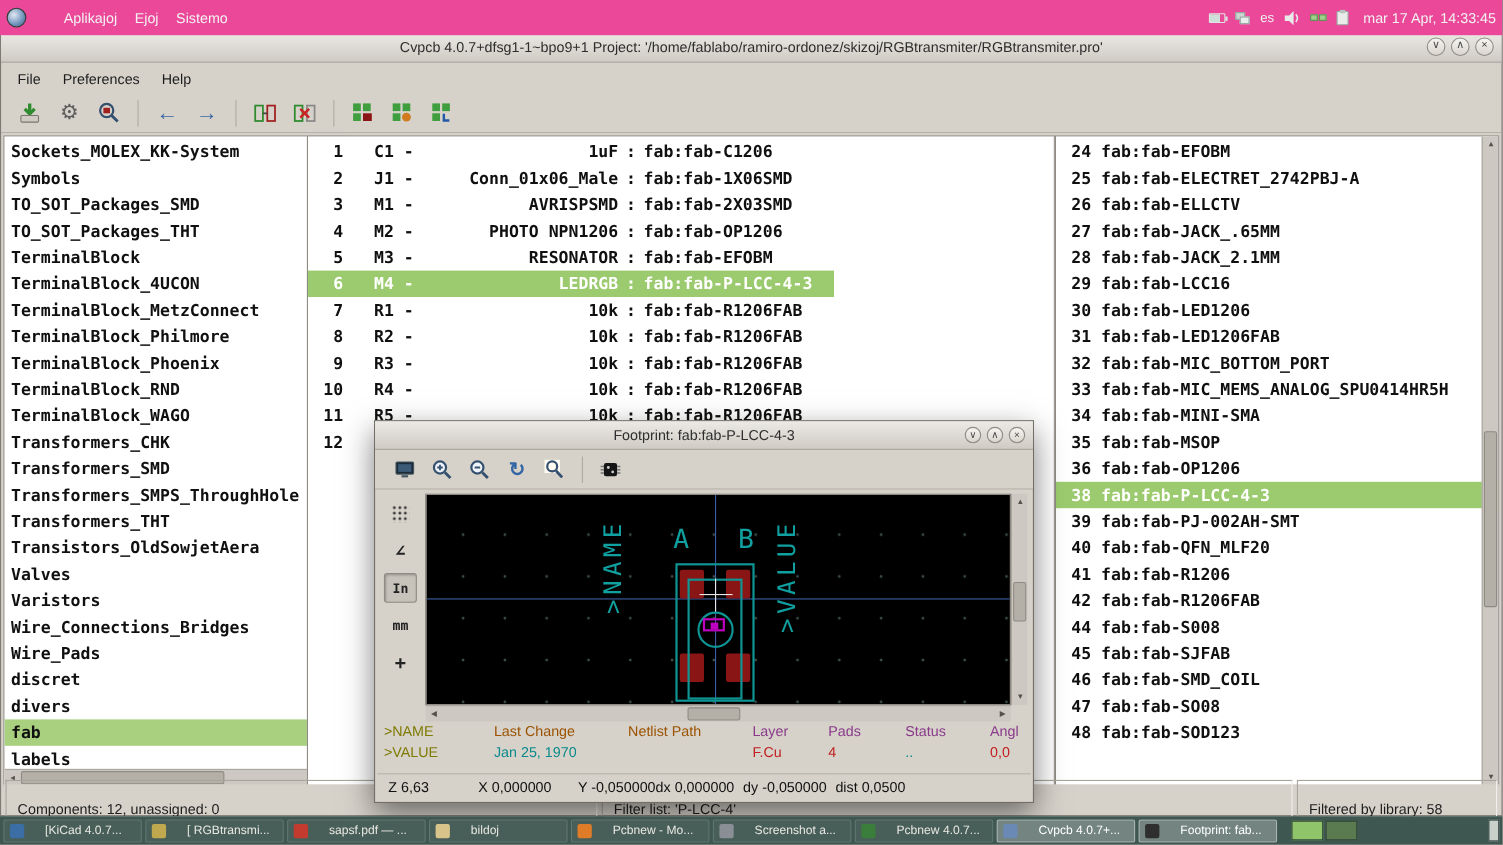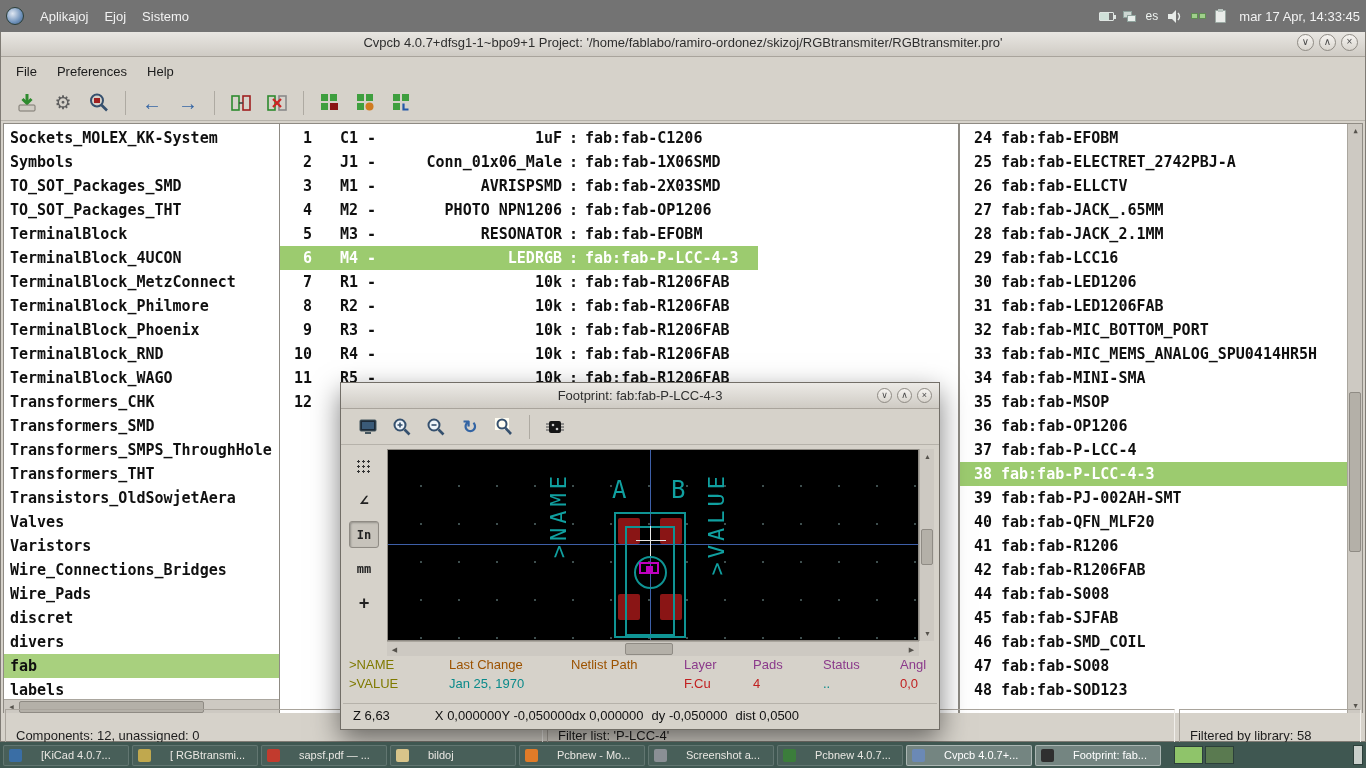--- a/index.html
+++ b/index.html
@@ -1,22 +1,22 @@
 <!DOCTYPE html>
 <html><head>
 <meta charset="utf-8">
 <style>
   *{margin:0;padding:0;box-sizing:border-box;cursor:default;user-select:none}
   html,body{width:1366px;height:768px;overflow:hidden}
   body{font-family:"Liberation Sans",sans-serif;background:#222;position:relative}
   #screen{position:absolute;top:0;left:0;width:1366px;height:768px;background:#d6d2ca;overflow:hidden}
 
   
-  #desktop-panel{position:absolute;top:0;left:0;right:0;height:28px;background:#737373;color:#f2f2f2;
-    display:flex;align-items:center;font-size:13px;z-index:200;padding:16px 6px;gap:2px}
+  #desktop-panel{position:absolute;top:0;left:0;right:0;height:28px;background:#ec4899;color:#f2f2f2;
+    display:flex;align-items:center;font-size:13px;z-index:200;padding:16px 6px;gap:20px}
   .dp-logo{width:18px;height:18px;border-radius:50%;background:radial-gradient(circle at 35% 35%,#dfe7f2,#6f92bb 60%,#3c5a80);border:1px solid #2c3f3a;margin-right:6px}
   .dp-menu{padding:4px 8px;border-radius:2px}
   .dp-right{margin-left:auto;display:flex;align-items:center;gap:9px}
   .tray-battery{width:15px;height:9px;border:1px solid #dfe5e2;border-radius:1px;position:relative;background:linear-gradient(90deg,#cfe0d8 70%,transparent 70%)}
   .tray-battery::after{content:"";position:absolute;right:-3px;top:2px;width:2px;height:4px;background:#dfe5e2}
   .tray-windows{width:14px;height:11px;position:relative}
   .tray-windows i{position:absolute;width:9px;height:7px;background:#cdd6d2;border:1px solid #8fa39d;display:block}
   .tray-windows i:last-child{left:4px;top:4px;background:#e8eeeb}
   .tray-kbd{font-size:12px;color:#eef3f0}
   .tray-net{display:flex;gap:1px}
@@ -532,24 +532,20 @@
           <div class="fp-row">
             <span class="f-num">35</span>
             <span>fab:fab-MSOP</span>
           </div>
 
           <div class="fp-row">
             <span class="f-num">36</span>
             <span>fab:fab-OP1206</span>
           </div>
 
-          <div class="fp-row">
-            <span class="f-num">37</span>
-            <span>fab:fab-P-LCC-4</span>
-          </div>
 
           <div class="fp-row selected">
             <span class="f-num">38</span>
             <span>fab:fab-P-LCC-4-3</span>
           </div>
 
           <div class="fp-row">
             <span class="f-num">39</span>
             <span>fab:fab-PJ-002AH-SMT</span>
           </div>
@@ -719,21 +715,21 @@
       <span class="vi ci-red" style="left:404px;top:19px">4</span>
       <span class="vi ci-purple" style="left:474px;top:0">Status</span>
       <span class="vi ci-teal" style="left:474px;top:19px">..</span>
       <span class="vi ci-purple" style="left:551px;top:0">Angl</span>
       <span class="vi ci-red" style="left:551px;top:19px">0,0</span>
     </div>
 
     <div id="viewer-status">
       <span style="margin-left:10px">Z 6,63</span>
       <span style="margin-left:45px">X 0,000000</span>
-      <span style="margin-left:0">Y -0,050000</span>
+      <span style="margin-left:24px">Y -0,050000</span>
       <span style="">dx 0,000000</span>
       <span style="margin-left:8px">dy -0,050000</span>
       <span style="margin-left:8px">dist 0,0500</span>
     </div>
   </div>
 
   <footer id="taskbar">
     <div style="display:flex;gap:3px">
 
         <span class="task">

